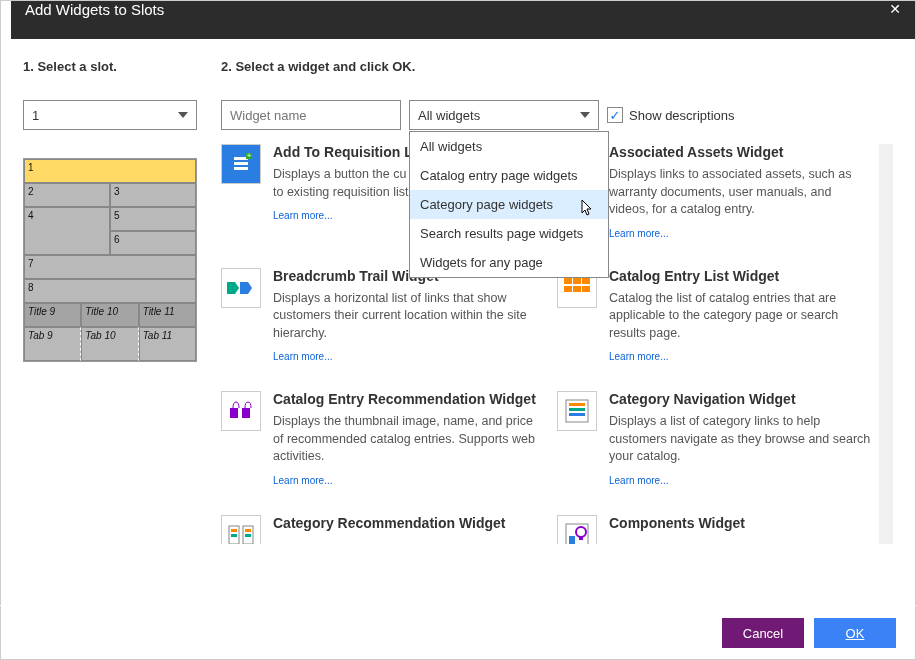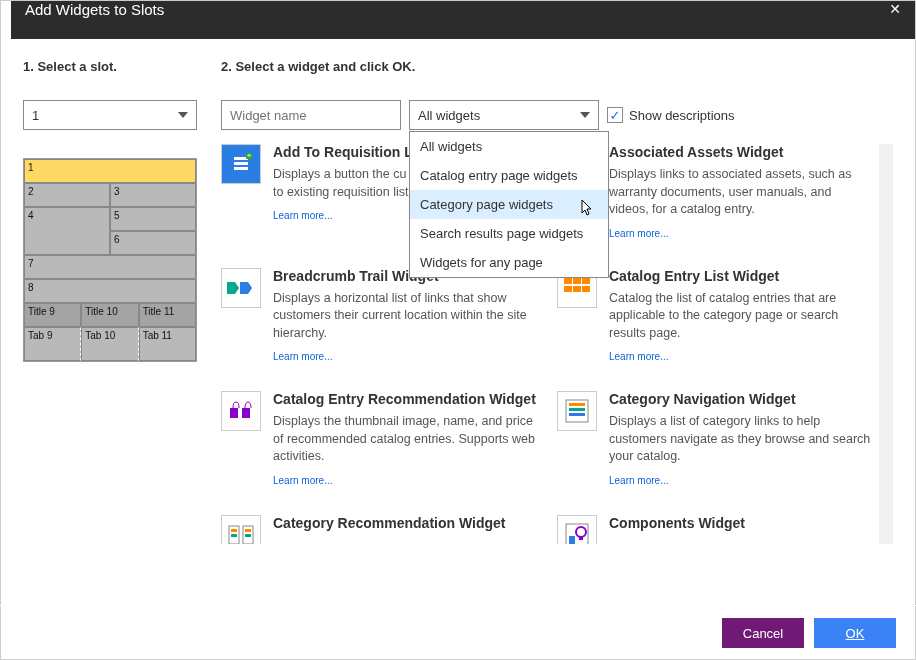--- a/index.html
+++ b/index.html
@@ -54,21 +54,21 @@
   border: 1px solid #999;
   background: #b9b9b9;
   font-size: 10px;
   color: #111;
 }
 .lp-row { display: flex; }
 .lp-cell { border: 1px solid #888; padding: 2px 3px; background: #b9b9b9; height: 24px; }
 .lp-full { width: 100%; }
 .lp-half { width: 50%; }
 .lp-hl { background: #ffd966; }
-.lp-third { width: 33.33%; }
+.lp-third { width: 33.33%; font-style: italic; }
 .lp-title { background:#a4a4a4; }
 .lp-tab { border-right: 1px dashed #fff; }
 .filter-row { display: flex; align-items: center; gap: 8px; margin-bottom: 14px; }
 .filter-input {
   width: 180px; height: 30px; border: 1px solid #888; padding: 0 8px;
   font-size: 13px; color: #555;
 }
 .filter-dd {
   width: 190px; height: 30px; border: 1px solid #888;
   display: flex; align-items: center; justify-content: space-between;

